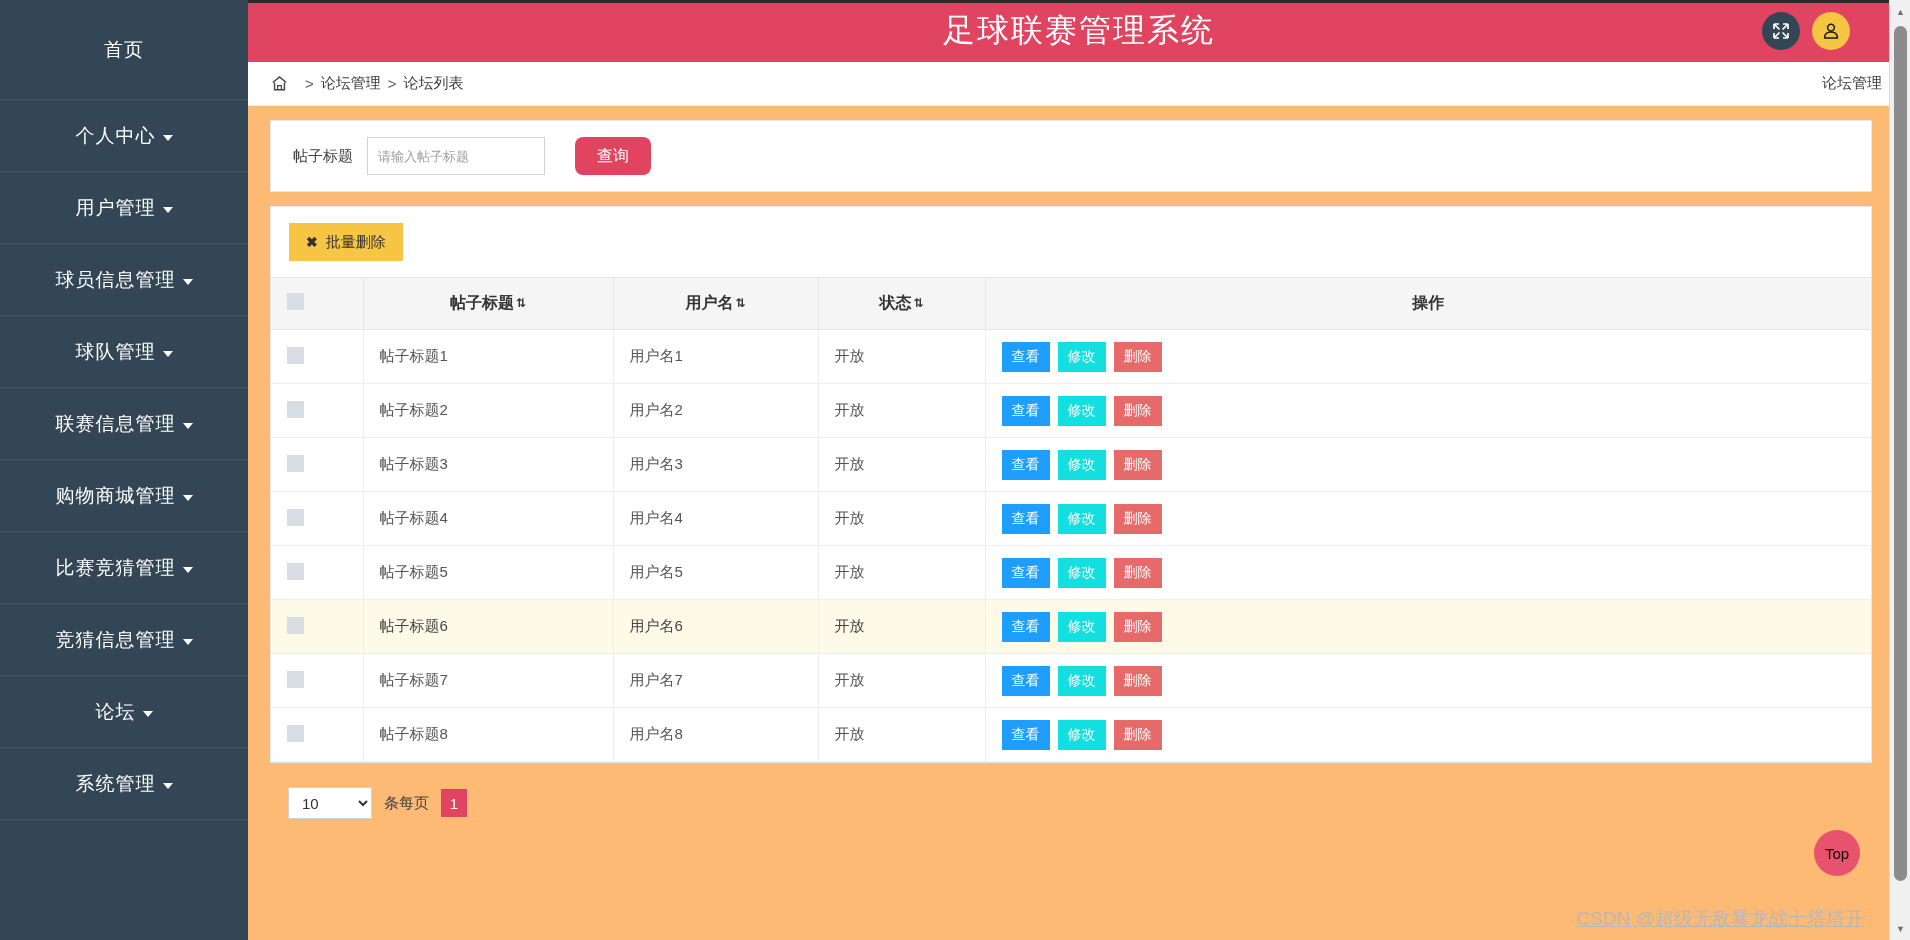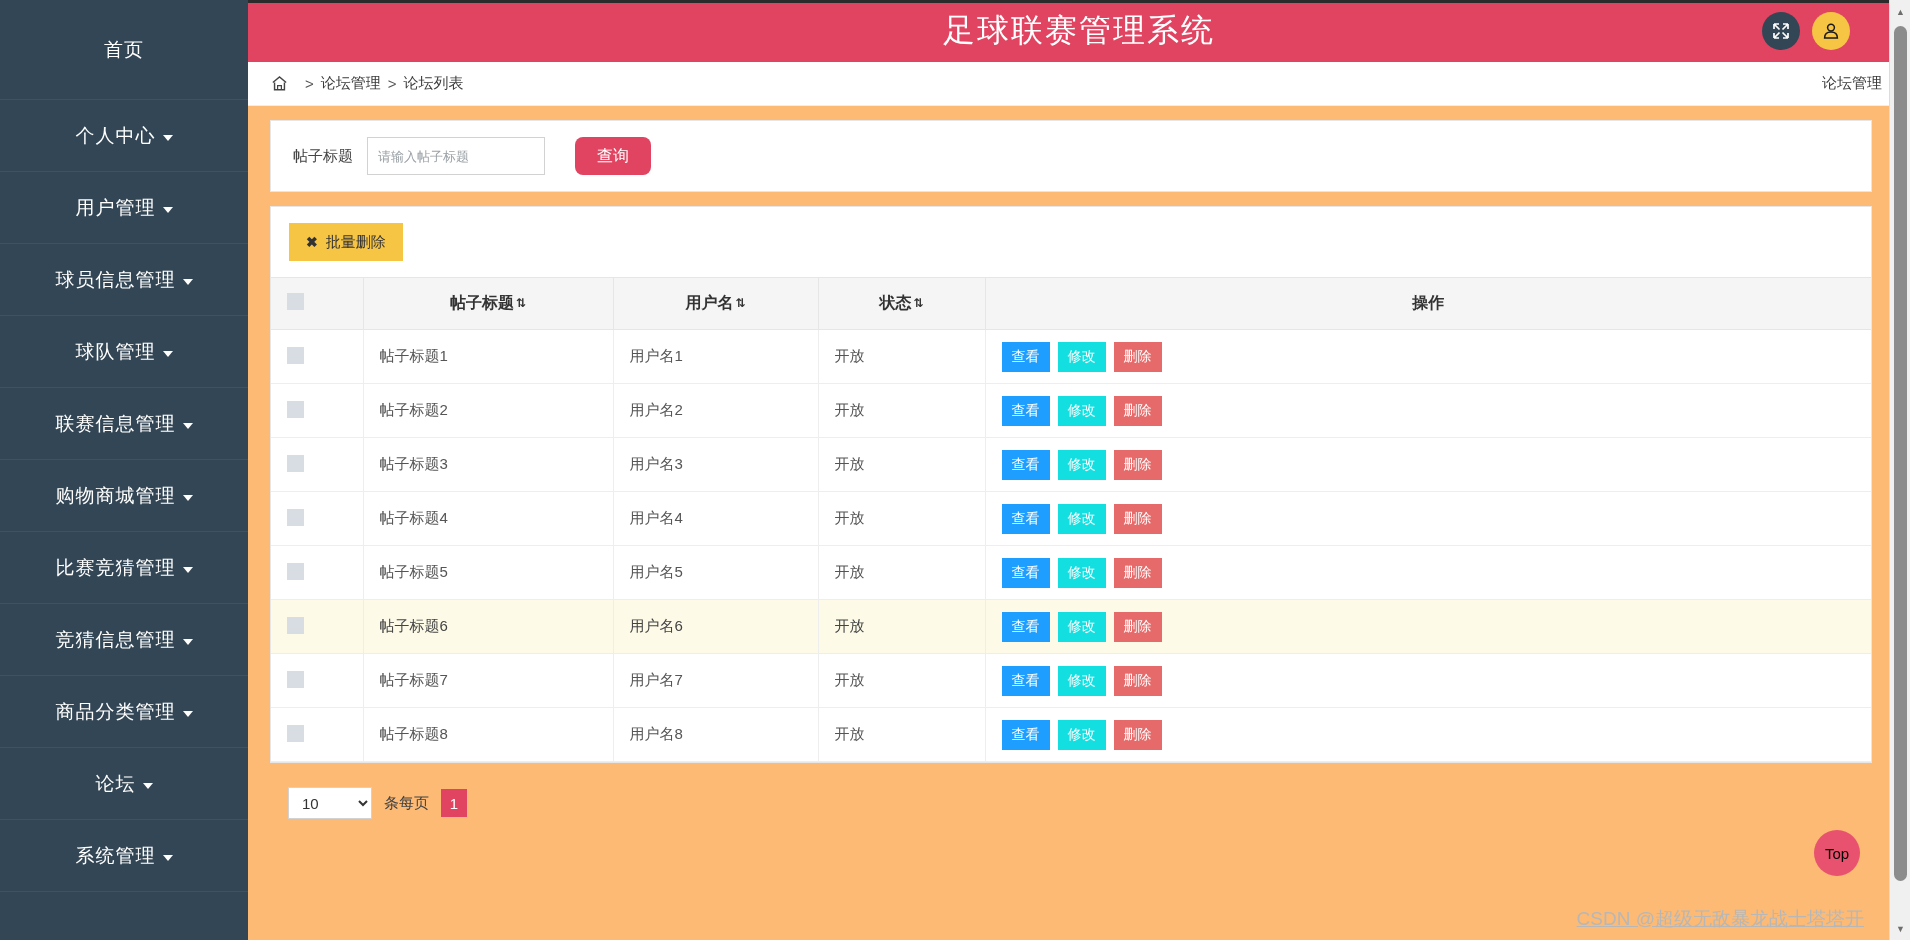--- a/index.html
+++ b/index.html
@@ -332,24 +332,20 @@
       <div class="side-item">
         <span>购物商城管理</span>
         <span class="caret"></span>
       </div>
       <div class="side-item">
         <span>比赛竞猜管理</span>
         <span class="caret"></span>
       </div>
       <div class="side-item">
         <span>竞猜信息管理</span>
-        <span class="caret"></span>
-      </div>
-      <div class="side-item">
-        <span>商品分类管理</span>
         <span class="caret"></span>
       </div>
       <div class="side-item">
         <span>论坛</span>
         <span class="caret"></span>
       </div>
       <div class="side-item">
         <span>系统管理</span>
         <span class="caret"></span>
       </div>

